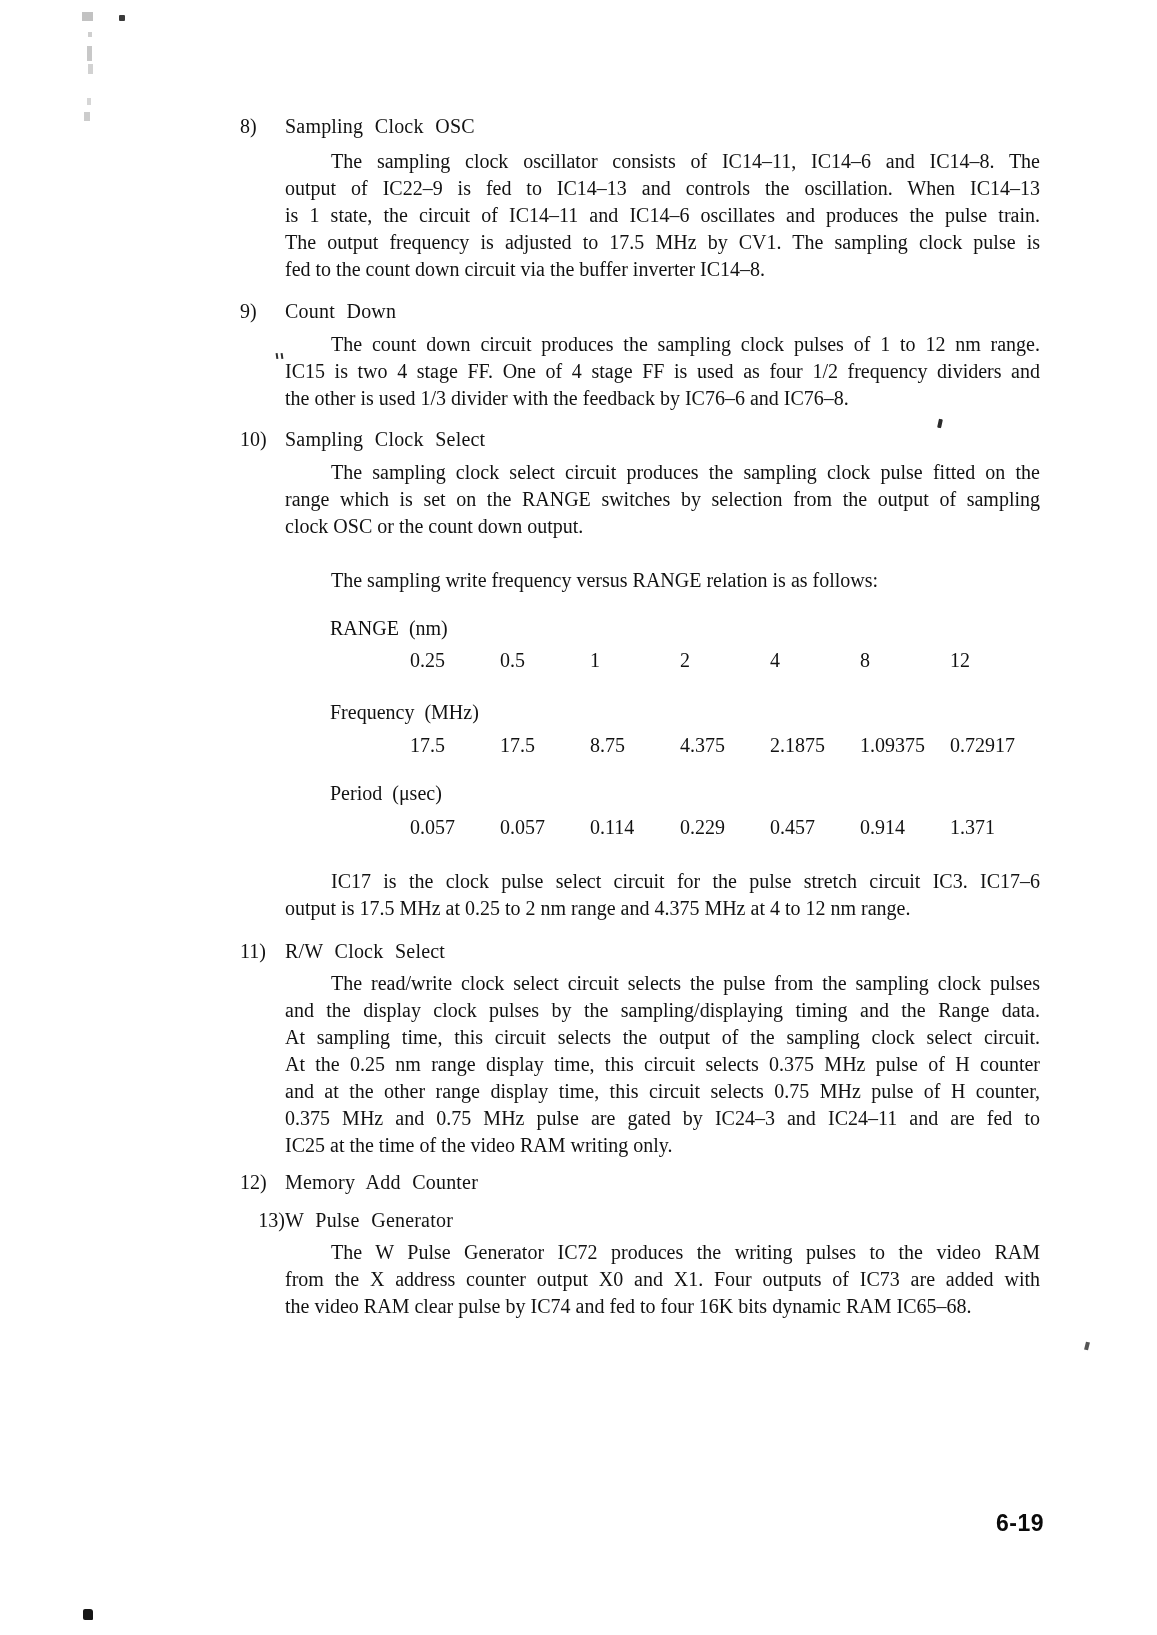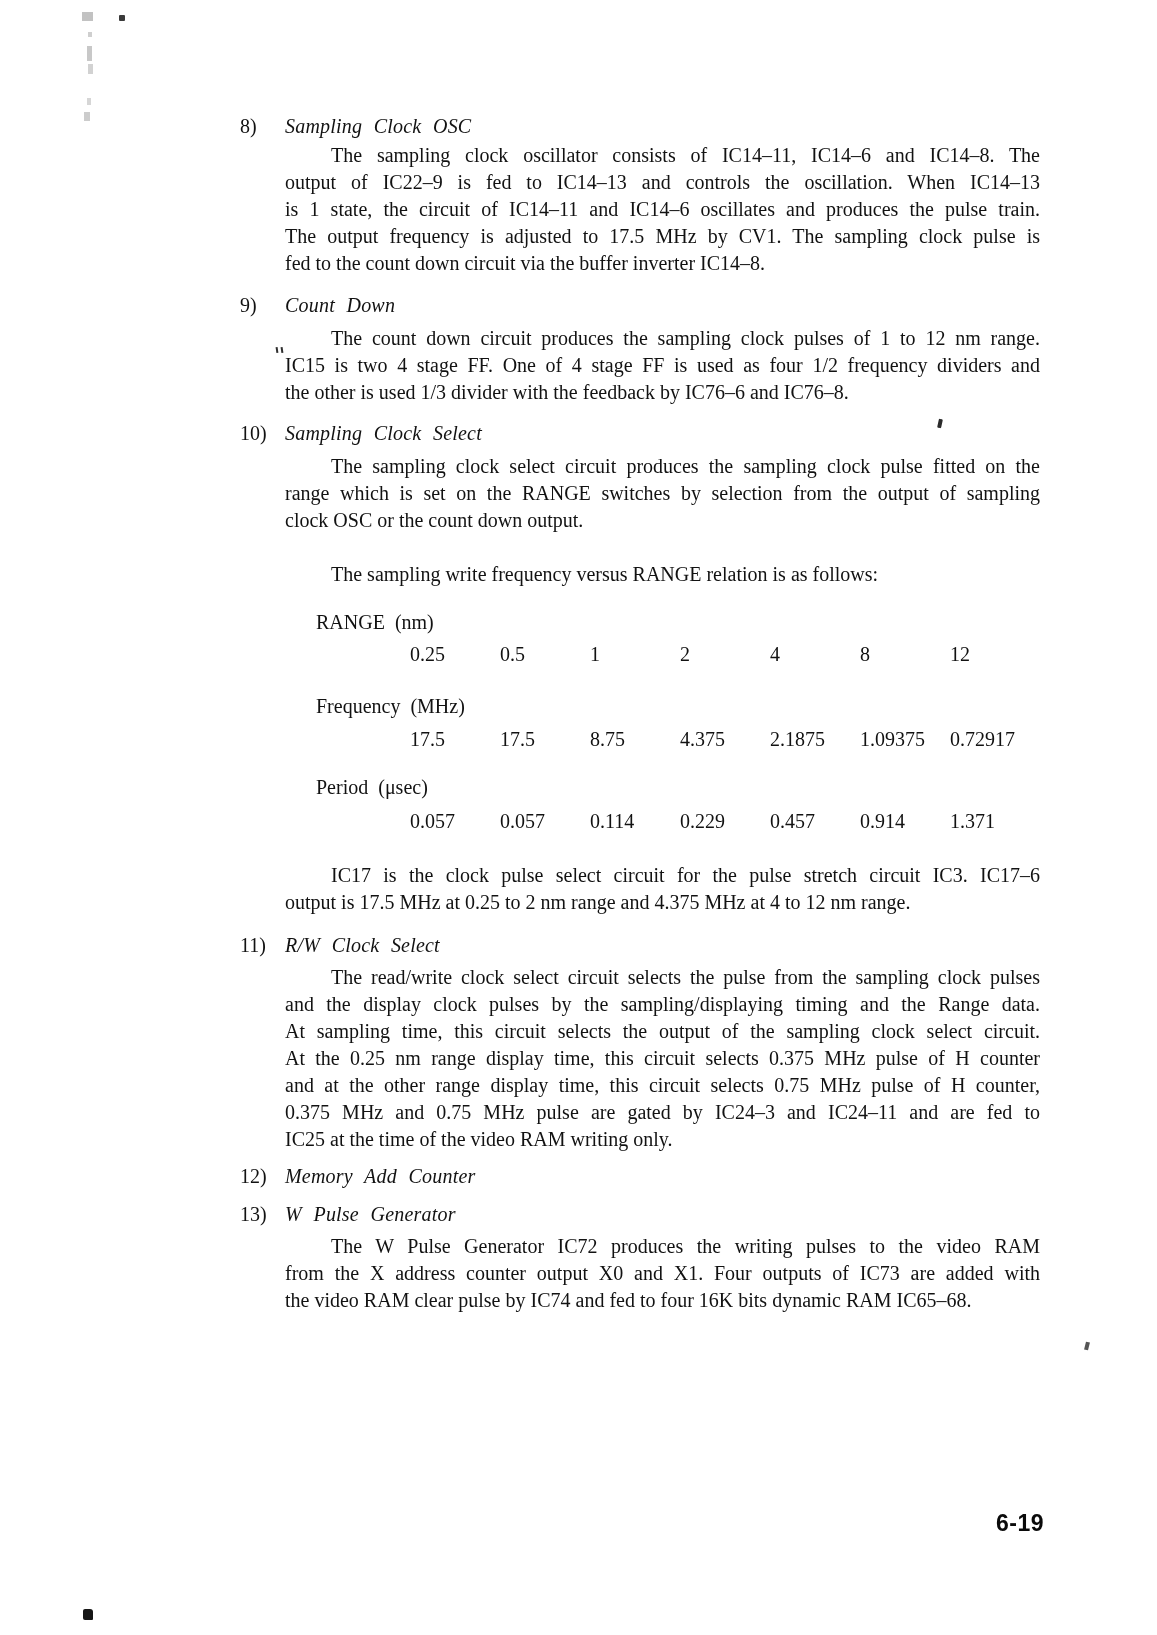--- a/index.html
+++ b/index.html
@@ -10,60 +10,60 @@
     background:#ffffff;
     font-family:"Liberation Serif", serif;
     color:#121212;
     font-size:20px;
     overflow:hidden;
   }
   .content { position:absolute; left:240px; top:0; width:810px; }
 
   .heading { display:flex; line-height:27px; }
   .heading .num { width:45px; flex:none; }
-  .heading .title { word-spacing:0.32em; letter-spacing:0.01em;font-style:italic; }
+  .heading .title { word-spacing:0.32em; letter-spacing:0.01em; }
 
   .para { margin-left:45px; width:755px; }
   .ln { line-height:27px; min-height:27px; text-align:justify; position:relative; }
   .ln.j { text-align-last:justify; }
   .ln.first { text-indent:46px; }
 
   .tbl { margin-left:45px; width:755px; }
-  .tbl-label { margin-left:31px; line-height:27px; word-spacing:0.25em; }
+  .tbl-label { margin-left:45px; line-height:27px; word-spacing:0.25em; }
   .tbl-row { display:flex; margin-left:125px; line-height:27px; }
   .tbl-row .cell { width:90px; flex:none; }
 
   .pgnum {
     position:absolute; left:996px; top:1510px;
     font-family:"Liberation Sans", sans-serif;
     font-weight:bold; font-size:23px; letter-spacing:0.5px;
     color:#0a0a0a;
     text-align:right;
   }
 
   
   .mt-h8   { margin-top:113px; }
-  .mt-p8   { margin-top:2px;  }
+  .mt-p8   { margin-top:8px;  }
   .mt-h9   { margin-top:15px; }
   .mt-p9   { margin-top:6px;  }
   .mt-h10  { margin-top:14px; }
   .mt-p10  { margin-top:6px;  }
   .mt-intro{ margin-top:27px; }
   .mt-lab1 { margin-top:21px; }
   .mt-val1 { margin-top:5px;align-items:flex-end;  }
   .mt-lab2 { margin-top:25px; }
   .mt-val2 { margin-top:6px;  }
   .mt-lab3 { margin-top:21px; }
   .mt-val3 { margin-top:7px;  }
   .mt-note { margin-top:27px; }
   .mt-h11  { margin-top:16px; }
   .mt-p11  { margin-top:5px;  }
   .mt-h12  { margin-top:10px; }
   .mt-p12  { margin-top:5px;  }
-  .mt-h13  { margin-top:11px; }
+  .mt-h13  { margin-top:11px;text-align:right; }
   .mt-p13  { margin-top:5px;  }
 
   
   .spk { position:absolute; pointer-events:none; }
   .spk1  { left:119px; top:15px;  width:6px; height:6px;  background:#3a3a3a; border-radius:1px; }
   .spk2  { left:82px;  top:12px;  width:11px; height:9px; background:#c2c2c2; }
   .spk3  { left:88px;  top:32px;  width:4px; height:5px;  background:#cfcfcf; }
   .spk4  { left:87px;  top:46px;  width:5px; height:15px; background:#c8c8c8; }
   .spk5  { left:88px;  top:64px;  width:5px; height:10px; background:#d2d2d2; }
   .spk6  { left:87px;  top:98px;  width:4px; height:7px;  background:#d6d6d6; }

